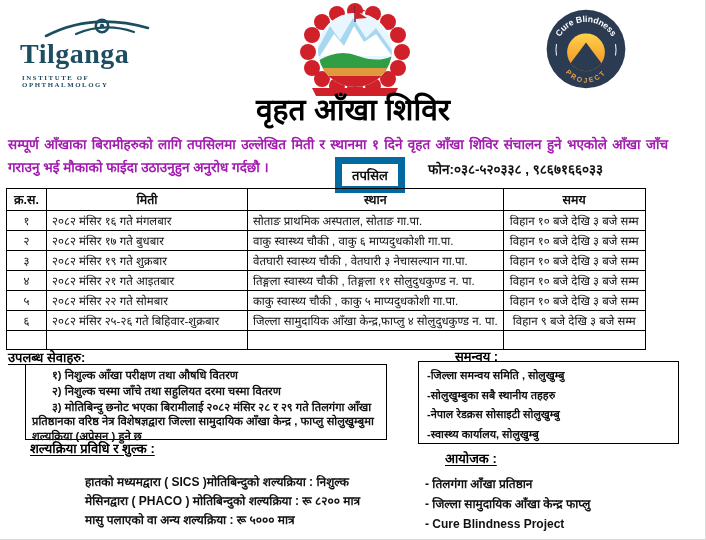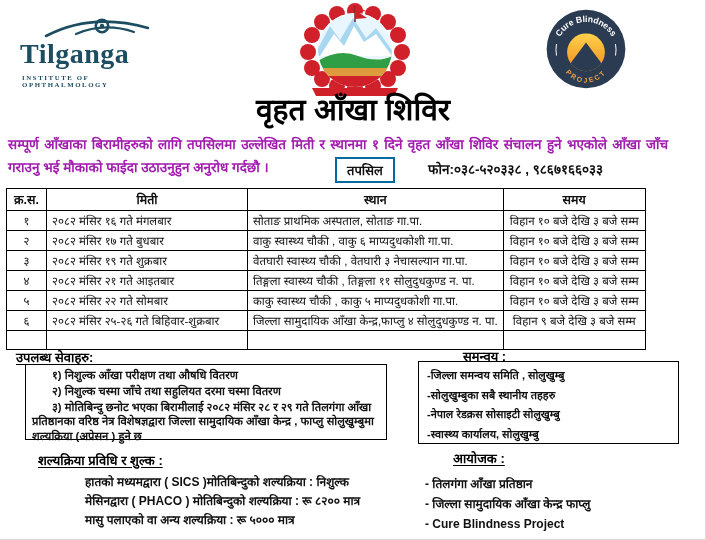--- a/index.html
+++ b/index.html
@@ -18,50 +18,50 @@
   .emblem { position:absolute; left:290px; top:2px; }
   .curelogo { position:absolute; left:545px; top:8px; }
 
   
   .title { position:absolute; left:0; top:88px; width:706px; text-align:center;
            font-size:30px; font-weight:bold; color:#000; }
 
   
   .intro { position:absolute; left:8px; top:133px; width:660px; font-size:13.5px;
            font-weight:bold; line-height:23px; text-align:justify; color:#a21caf; }
-  .tapasil { position:absolute; left:335px; top:157px; border:2px solid #0369a1;
+  .tapasil { position:absolute; left:335px; top:157px; border:7px solid #0369a1;
              padding:2px 10px; font-size:13px; font-weight:bold; background:#fff; }
   .phone { position:absolute; left:428px; top:160px; font-size:13.5px; font-weight:bold; }
 
   
   .sched { position:absolute; left:6px; top:188px; border-collapse:collapse; table-layout:fixed; }
   .sched th, .sched td { border:1px solid #000; padding:2px 5px; font-size:11.5px;
                          height:20px; vertical-align:middle; }
   .sched th { font-weight:bold; text-align:center; font-size:12.5px; height:21px; }
   .sched td.c0 { text-align:center; }
   .sched td.c1, .sched td.c2 { text-align:left; white-space:nowrap; }
   .sched td.c3 { text-align:center; white-space:nowrap; }
   .sched tr.blank td { height:19px; }
 
   
-  .sec-heading { position:absolute; font-size:13px; font-weight:bold; color:#000;margin-left:8px; }
+  .sec-heading { position:absolute; font-size:13px; font-weight:bold; color:#000; }
   .underline { text-decoration:underline; text-underline-offset:2px; }
 
   .services-heading { left:8px; top:348px; }
   .services-box { position:absolute; left:25px; top:364px; width:362px; height:76px;
                   border:1px solid #000; padding:3px 12px 0 6px; }
   .services-box .li { font-size:11.3px; font-weight:600; line-height:14.8px;
                       text-indent:20px; margin-bottom:1px; text-align:left; }
 
   .coord-heading { left:455px; top:347px; }
   .coord-box { position:absolute; left:418px; top:361px; width:261px; height:83px;
                border:1px solid #000; padding:4px 0 0 8px; }
   .coord-box .li { font-size:11px; font-weight:600; line-height:19.5px; }
 
-  .surgery-heading { left:30px; top:451px; }
+  .surgery-heading { left:30px; top:439px; }
   .surgery-list { position:absolute; left:85px; top:473px; }
   .surgery-list .li { font-size:12px; font-weight:bold; line-height:19px; }
 
   .organizers-heading { left:445px; top:449px; }
   .organizers-list { position:absolute; left:425px; top:474px; }
   .organizers-list .li { font-size:12px; font-weight:bold; line-height:20px; }
 </style>
 </head>
 <body>
 

